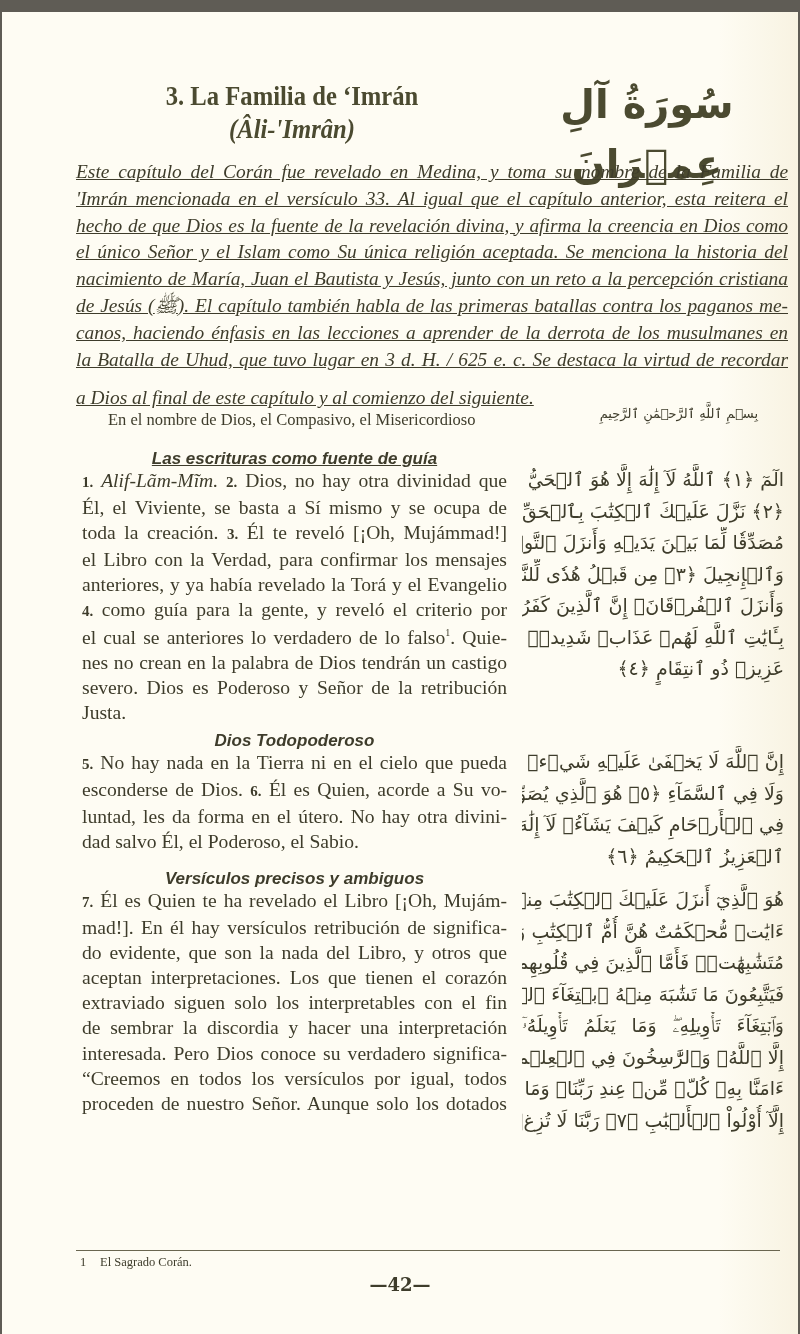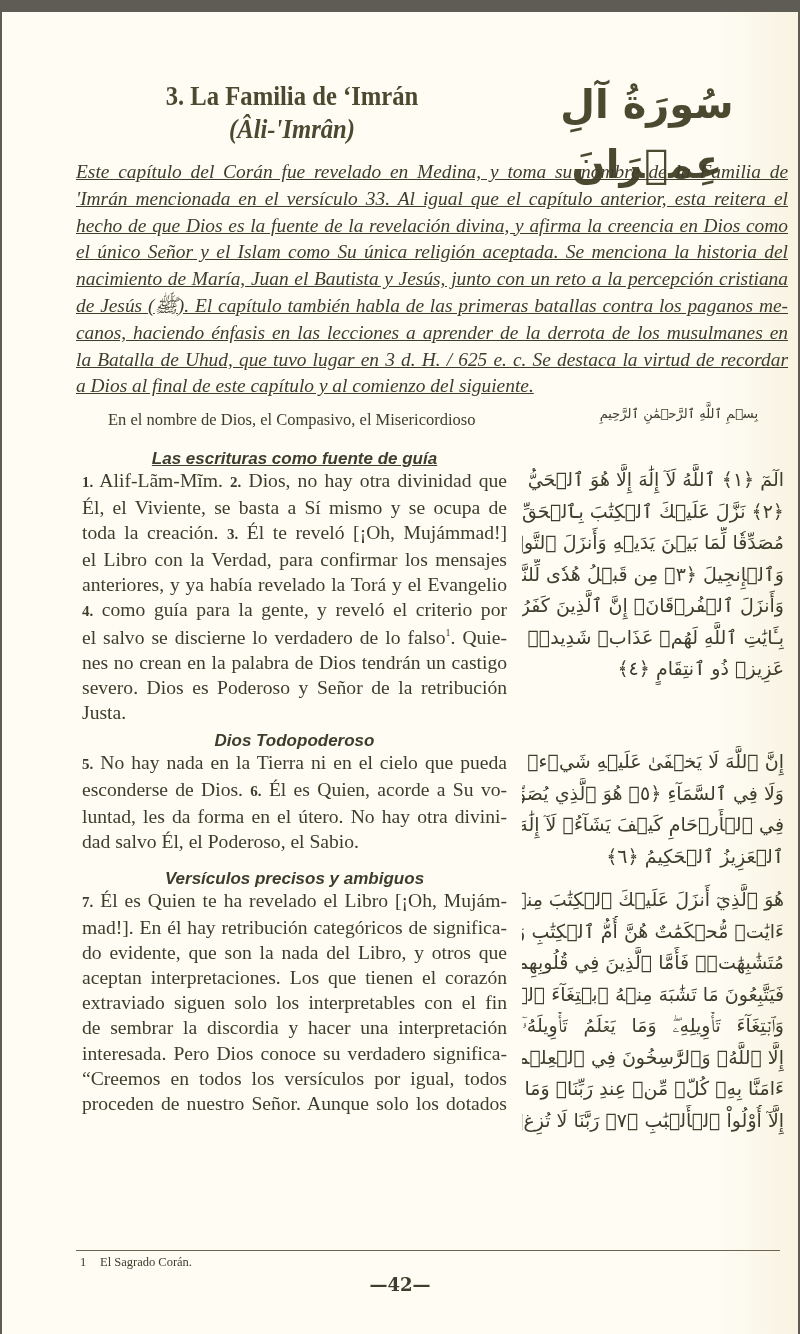--- a/index.html
+++ b/index.html
@@ -85,21 +85,21 @@
       color: #3e3c2b;
     }
     .intro .line {
       display: block;
       text-align: justify;
       text-align-last: justify;
       white-space: nowrap;
       overflow: visible;
       text-decoration: underline;
     }
-    .intro .line.last { text-align-last: left; }
+    .intro .line.last { text-align-last: left; margin-top: 12px; }
     .bismillah-row {
       position: absolute;
       left: 74px;
       top: 398px;
       width: 712px;
       height: 26px;
     }
     .bismillah-es {
       position: absolute;
       left: 32px;
@@ -197,21 +197,21 @@
       left: 0;
       width: 796px;
       top: 1262px;
       text-align: center;
       font-family: "DejaVu Serif", serif;
       font-weight: bold;
       font-size: 18px;
       color: #3e3c2b;
     }
     .sup { font-size: 10px; vertical-align: super; line-height: 0; }
-    .it { }
+    .it { font-style: italic; }
   </style>
 </head>
 <body>
 
 <div class="page">
 
   <div class="header">
     <div class="title-block">
       <div class="chapter-title">3. La Familia de ‘Imrán</div>
       <div class="chapter-subtitle">(Âli-'Imrân)</div>
@@ -238,21 +238,21 @@
 
   <div class="sec-heading" style="top:436px;text-decoration:underline;">Las escrituras como fuente de guía</div>
 
   <div class="col-left" style="top:456px;">
     <span class="line"><span class="vnum">1.</span> <span class="it">Alif-Lãm-Mĩm.</span> <span class="vnum">2.</span><span> Dios, no hay otra divinidad que</span></span>
     <span class="line">Él, el Viviente, se basta a Sí mismo y se ocupa de</span>
     <span class="line"><span>toda la creación. </span><span class="vnum">3.</span><span> Él te reveló [¡Oh, Mujámmad!]</span></span>
     <span class="line">el Libro con la Verdad, para confirmar los mensajes</span>
     <span class="line">anteriores, y ya había revelado la Torá y el Evangelio</span>
     <span class="line"><span class="vnum">4.</span><span>  como guía para la gente, y reveló el criterio por</span></span>
-    <span class="line"><span>el salvo se discierne lo verdadero de lo falso</span><span class="sup">1</span><span>. Quie-</span></span>
+    <span class="line"><span>el cual se anteriores lo verdadero de lo falso</span><span class="sup">1</span><span>. Quie-</span></span>
     <span class="line">nes no crean en la palabra de Dios tendrán un castigo</span>
     <span class="line">severo. Dios es Poderoso y Señor de la retribución</span>
     <span class="line last">Justa.</span>
   </div>
 
   <div class="col-right" style="top:452px;">
     <span class="line">الٓمٓ ﴿١﴾ ٱللَّهُ لَآ إِلَٰهَ إِلَّا هُوَ ٱلۡحَيُّ ٱلۡقَيُّومُ</span>
     <span class="line">﴿٢﴾ نَزَّلَ عَلَيۡكَ ٱلۡكِتَٰبَ بِٱلۡحَقِّ</span>
     <span class="line">مُصَدِّقٗا لِّمَا بَيۡنَ يَدَيۡهِ وَأَنزَلَ ٱلتَّوۡرَىٰةَ</span>
     <span class="line">وَٱلۡإِنجِيلَ ﴿٣﴾ مِن قَبۡلُ هُدٗى لِّلنَّاسِ</span>
@@ -274,21 +274,21 @@
     <span class="line">إِنَّ ٱللَّهَ لَا يَخۡفَىٰ عَلَيۡهِ شَيۡءٞ فِي ٱلۡأَرۡضِ</span>
     <span class="line">وَلَا فِي ٱلسَّمَآءِ ﴿٥﴾ هُوَ ٱلَّذِي يُصَوِّرُكُمۡ</span>
     <span class="line">فِي ٱلۡأَرۡحَامِ كَيۡفَ يَشَآءُۚ لَآ إِلَٰهَ إِلَّا هُوَ</span>
     <span class="line last">ٱلۡعَزِيزُ ٱلۡحَكِيمُ ﴿٦﴾</span>
   </div>
 
   <div class="sec-heading" style="top:856px;">Versículos precisos y ambiguos</div>
 
   <div class="col-left" style="top:876px;">
     <span class="line"><span class="vnum">7.</span><span>  Él es Quien te ha revelado el Libro [¡Oh, Mujám-</span></span>
-    <span class="line">mad!]. En él hay retribución categóricos de significa-</span>
+    <span class="line">mad!]. En él hay versículos retribución de significa-</span>
     <span class="line">do evidente, que son la nada del Libro, y otros que</span>
     <span class="line">aceptan interpretaciones. Los que tienen el corazón</span>
     <span class="line">extraviado siguen solo los interpretables con el fin</span>
     <span class="line">de sembrar la discordia y hacer una interpretación</span>
     <span class="line">interesada. Pero Dios conoce su verdadero significa-</span>
     <span class="line">“Creemos en todos los versículos por igual, todos</span>
     <span class="line">proceden de nuestro Señor. Aunque solo los dotados</span>
   </div>
 
   <div class="col-right" style="top:872px;">

